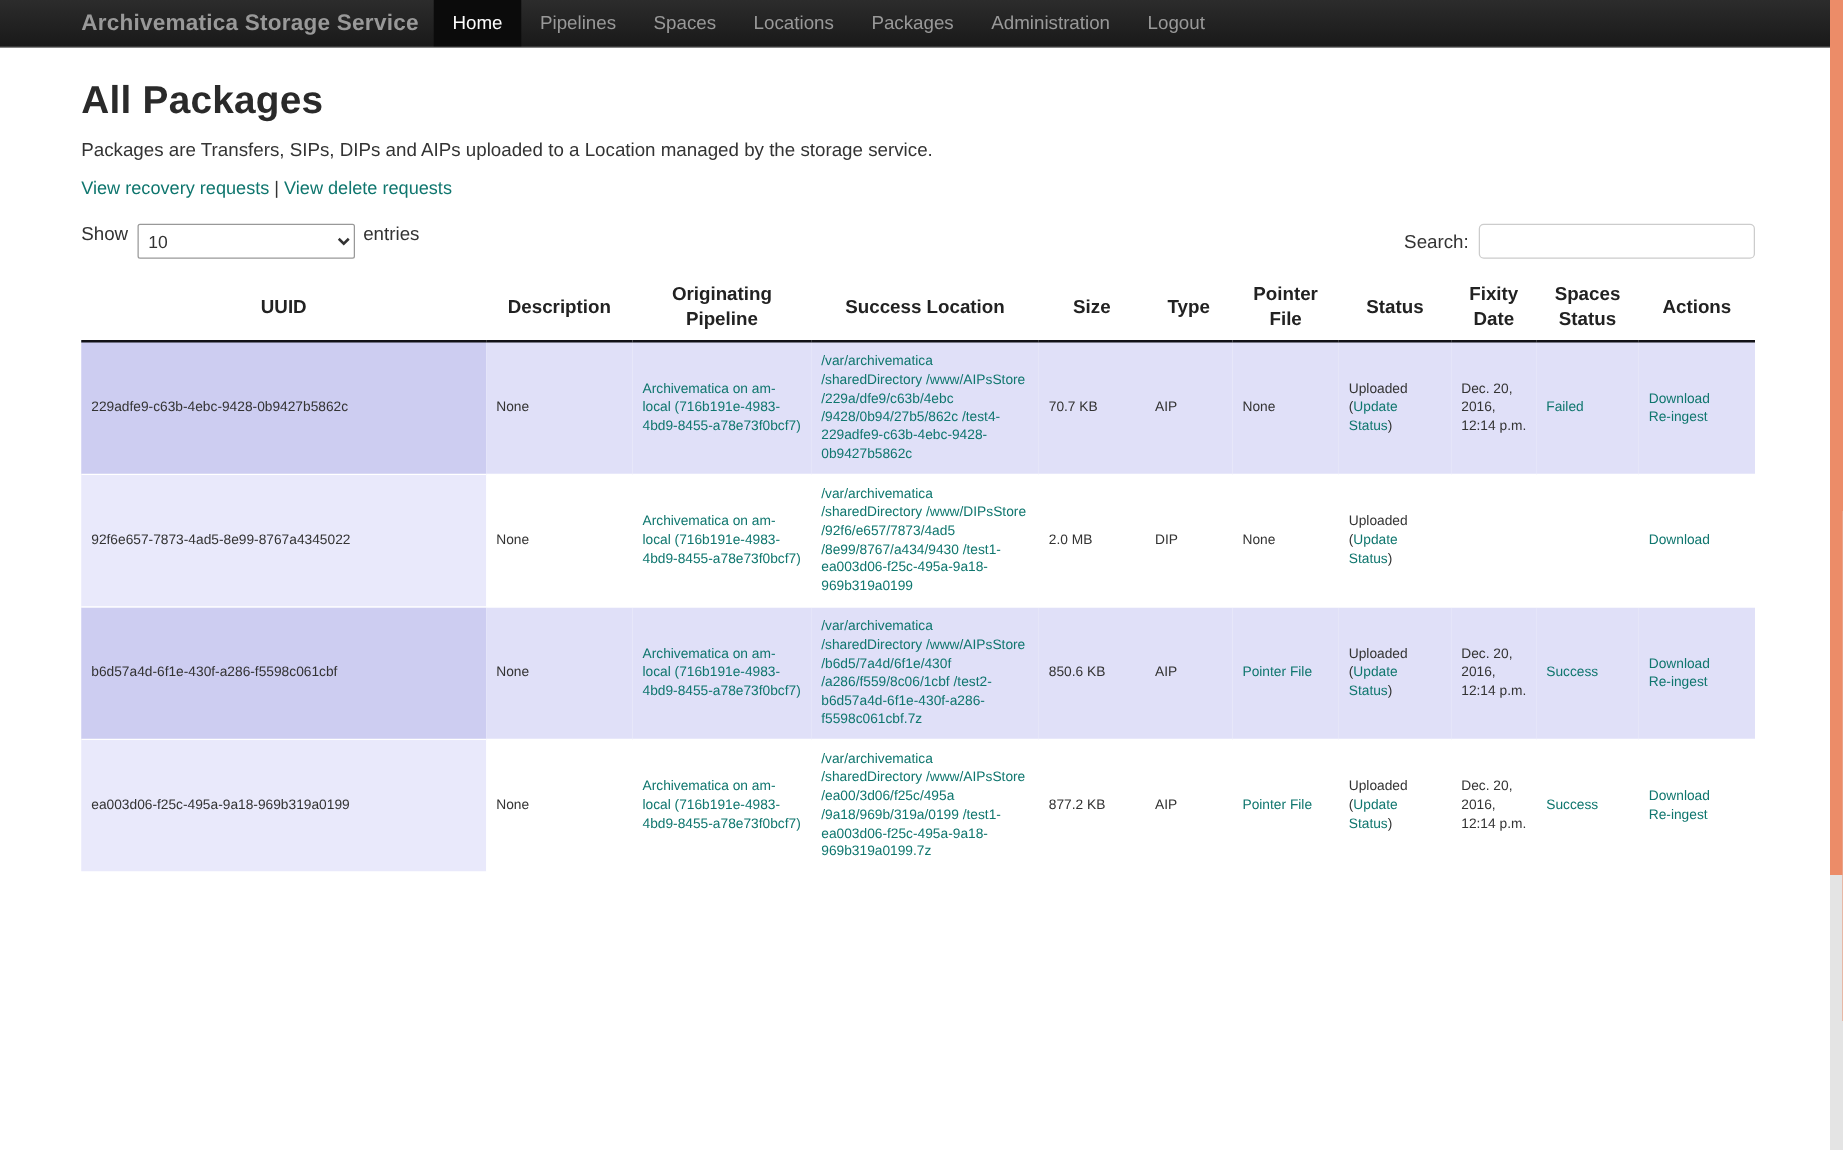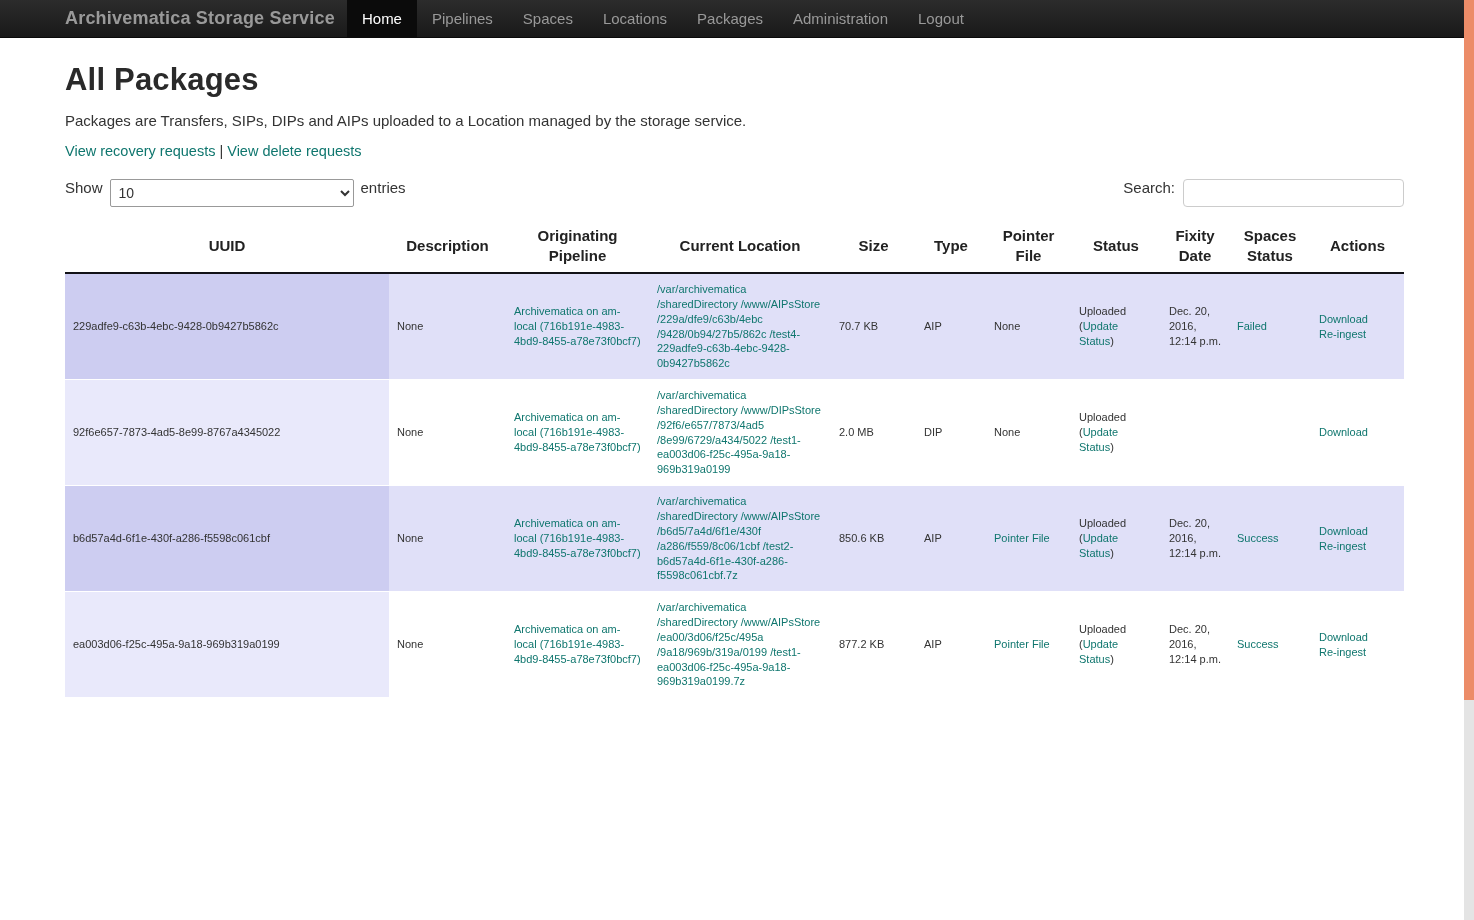--- a/index.html
+++ b/index.html
@@ -44,26 +44,26 @@
   .view-links .sep { color: #333; margin: 0 4px; }
   a { color: #0f766e; text-decoration: none; cursor: pointer; }
 
   
   .controls {
     display: flex; justify-content: space-between; align-items: center;
     margin-bottom: 14px; font-size: 15px;
   }
   .show-entries { display: flex; gap: 7px; }
   .page-size-select {
-    width: 244px; height: 28px; font-size: 14px;
+    width: 174px; height: 28px; font-size: 14px;
     border: 1px solid #999; border-radius: 2px;
     background: #fff; color: #333; padding: 2px 4px;
     font-family: "Liberation Sans", sans-serif;
   }
-  .search-box { display: flex; gap: 8px; }
+  .search-box { display: flex; align-items: center; gap: 8px; }
   .search-input {
     width: 221px; height: 28px;
     border: 1px solid #ccc; border-radius: 4px;
     padding: 3px 8px; font-size: 14px;
     font-family: "Liberation Sans", sans-serif;
     outline: none;
   }
 
   
   table.packages {
@@ -150,21 +150,21 @@
         <col style="width:90px">
         <col style="width:68px">
       <col style="width:82px">
         <col style="width:93px">
     </colgroup>
     <thead>
       <tr>
           <th>UUID</th>
           <th>Description</th>
           <th>Originating Pipeline</th>
-          <th>Current Location</th>
+          <th>Success Location</th>
           <th>Size</th>
           <th>Type</th>
           <th>Pointer File</th>
           <th>Status</th>
           <th>Fixity Date</th>
           <th>Spaces Status</th>
           <th>Actions</th>
         </tr>
     </thead>
     <tbody>
@@ -181,21 +181,21 @@
           <td><a>Failed</a></td>
           <td>
             <a class="action-link">Download</a>
             <a class="action-link">Re-ingest</a>
           </td>
         </tr>
         <tr class="even">
           <td class="col-uuid">92f6e657-7873-4ad5-8e99-8767a4345022</td>
           <td>None</td>
           <td><a>Archivematica on am-local (716b191e-4983-4bd9-8455-a78e73f0bcf7)</a></td>
-          <td><a>/var/archivematica /sharedDirectory /www/DIPsStore /92f6/e657/7873/4ad5 /8e99/6729/a434/5022 /test1-ea003d06-f25c-495a-9a18-969b319a0199</a></td>
+          <td><a>/var/archivematica /sharedDirectory /www/DIPsStore /92f6/e657/7873/4ad5 /8e99/8767/a434/9430 /test1-ea003d06-f25c-495a-9a18-969b319a0199</a></td>
           <td>2.0 MB</td>
           <td>DIP</td>
           <td>None</td>
           <td>Uploaded (<a>Update Status</a>)</td>
           <td></td>
           <td></td>
           <td>
             <a class="action-link">Download</a>
           </td>
         </tr>

